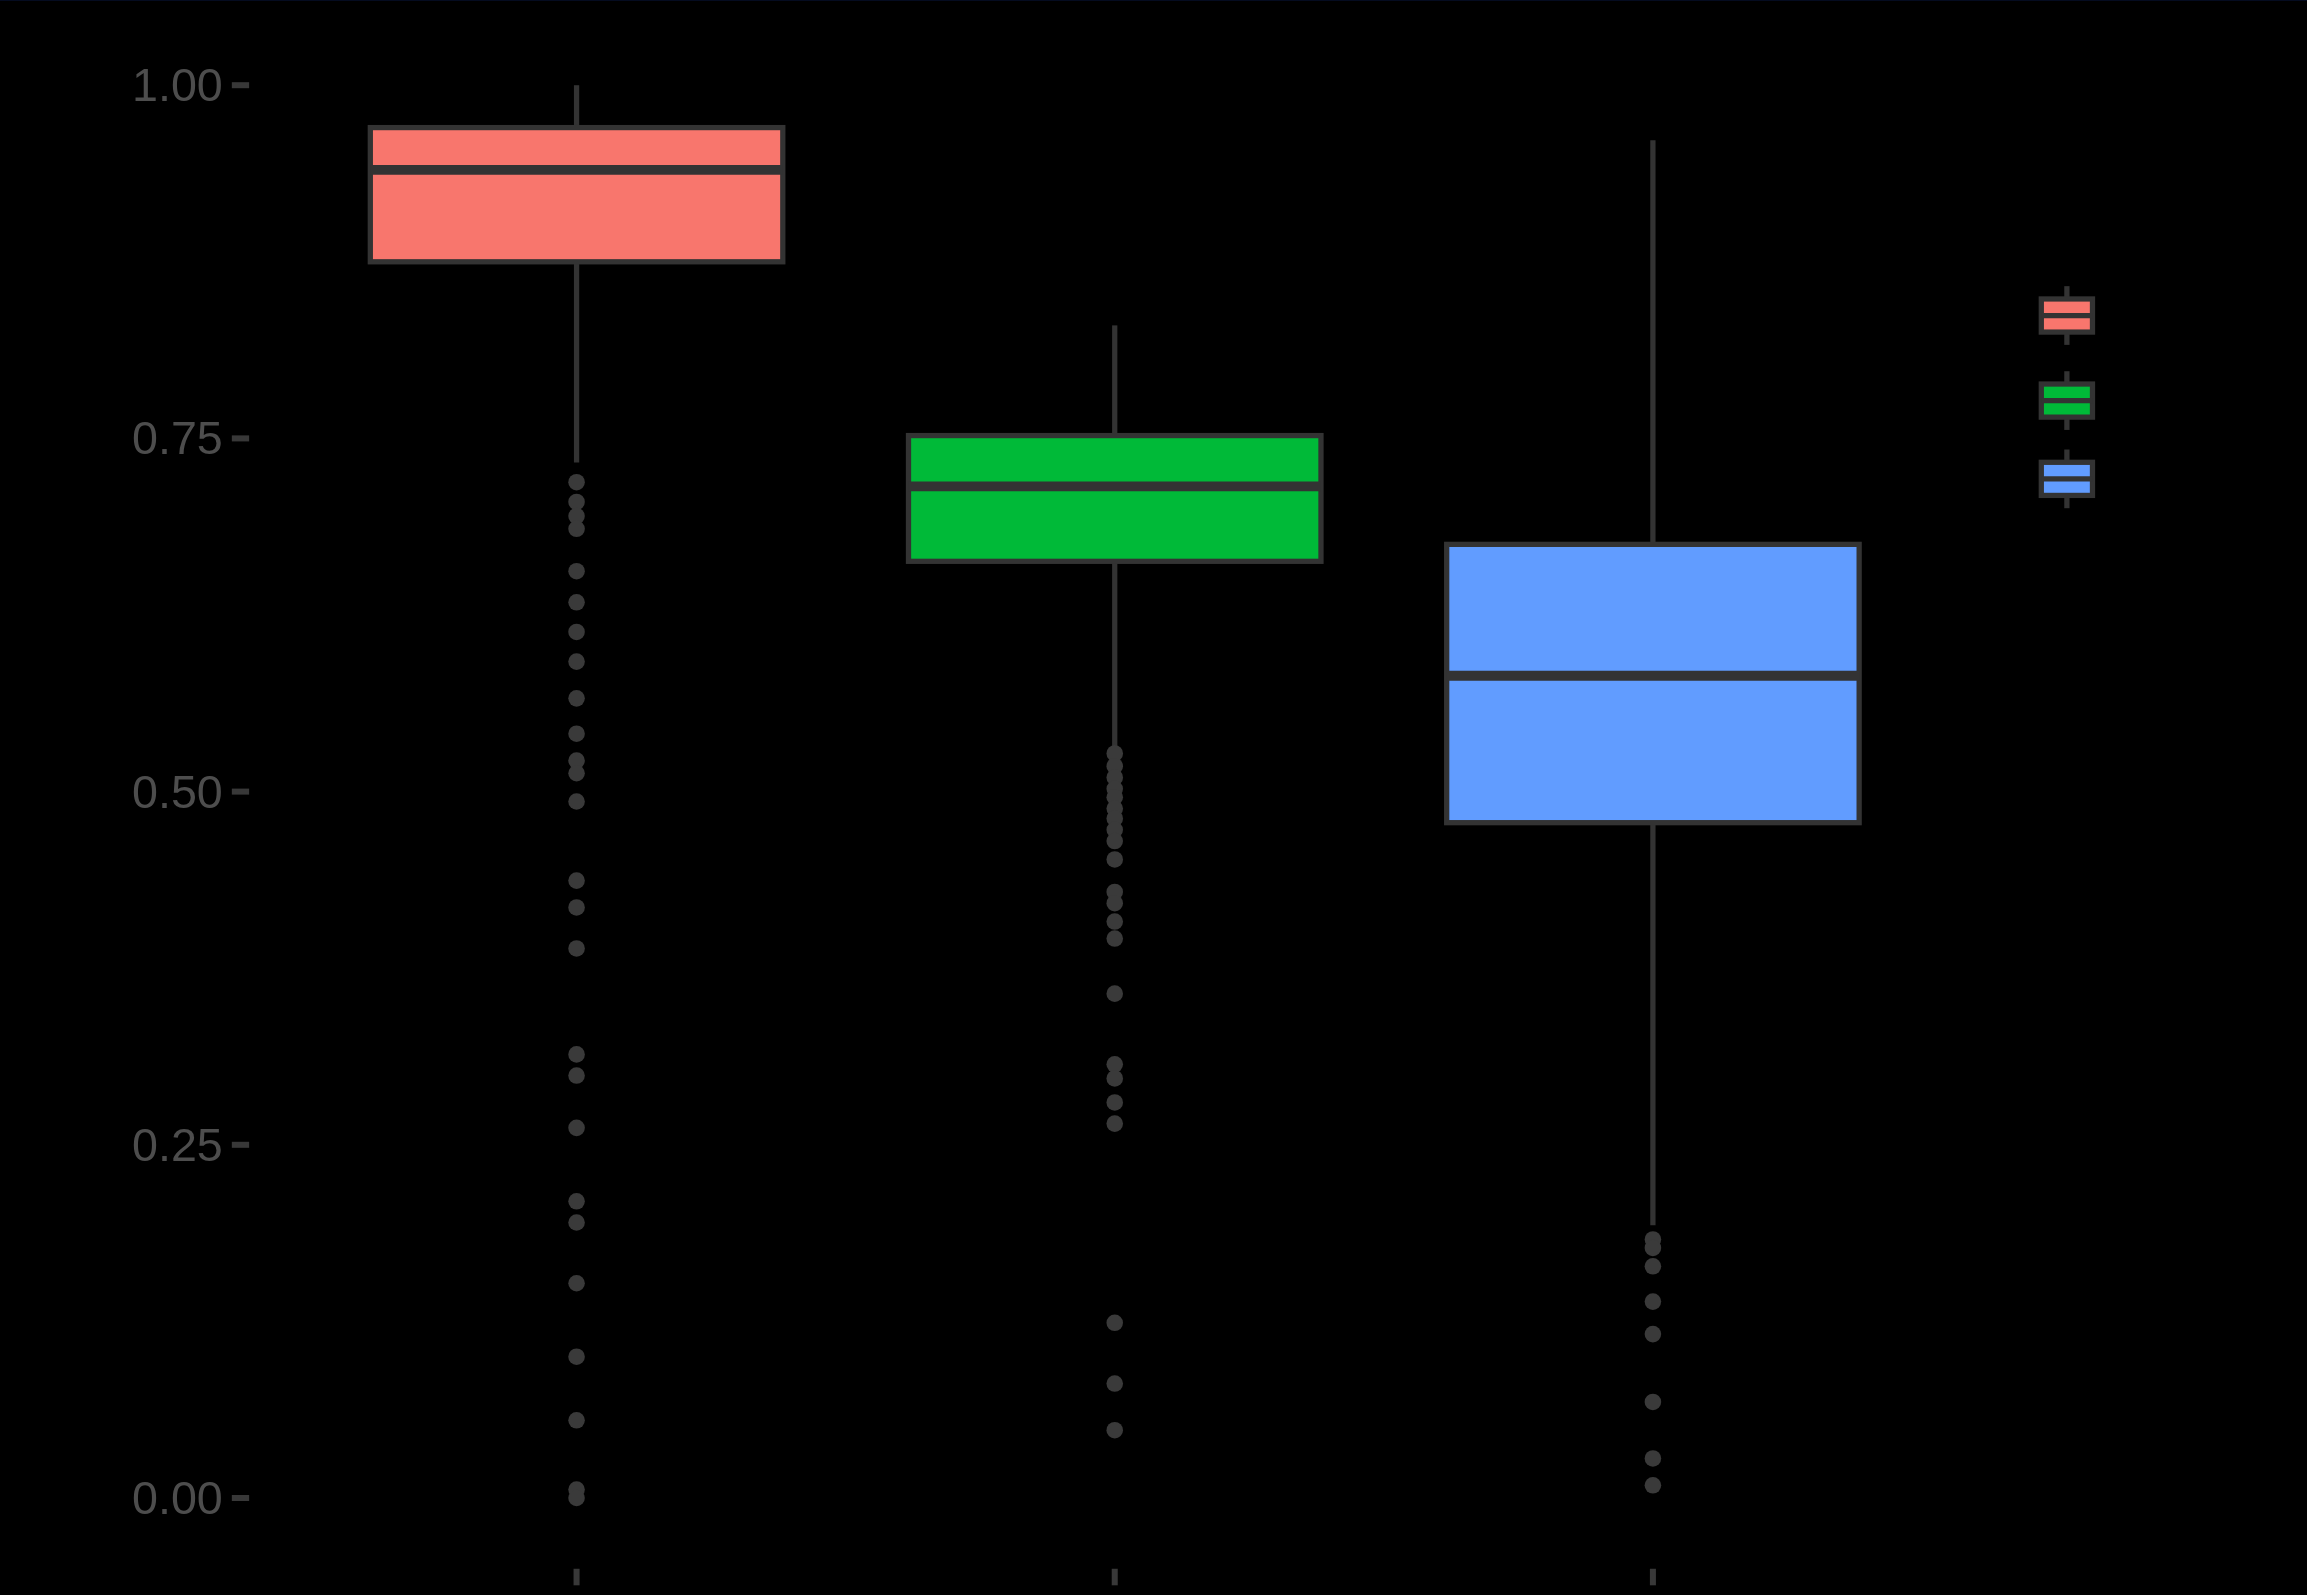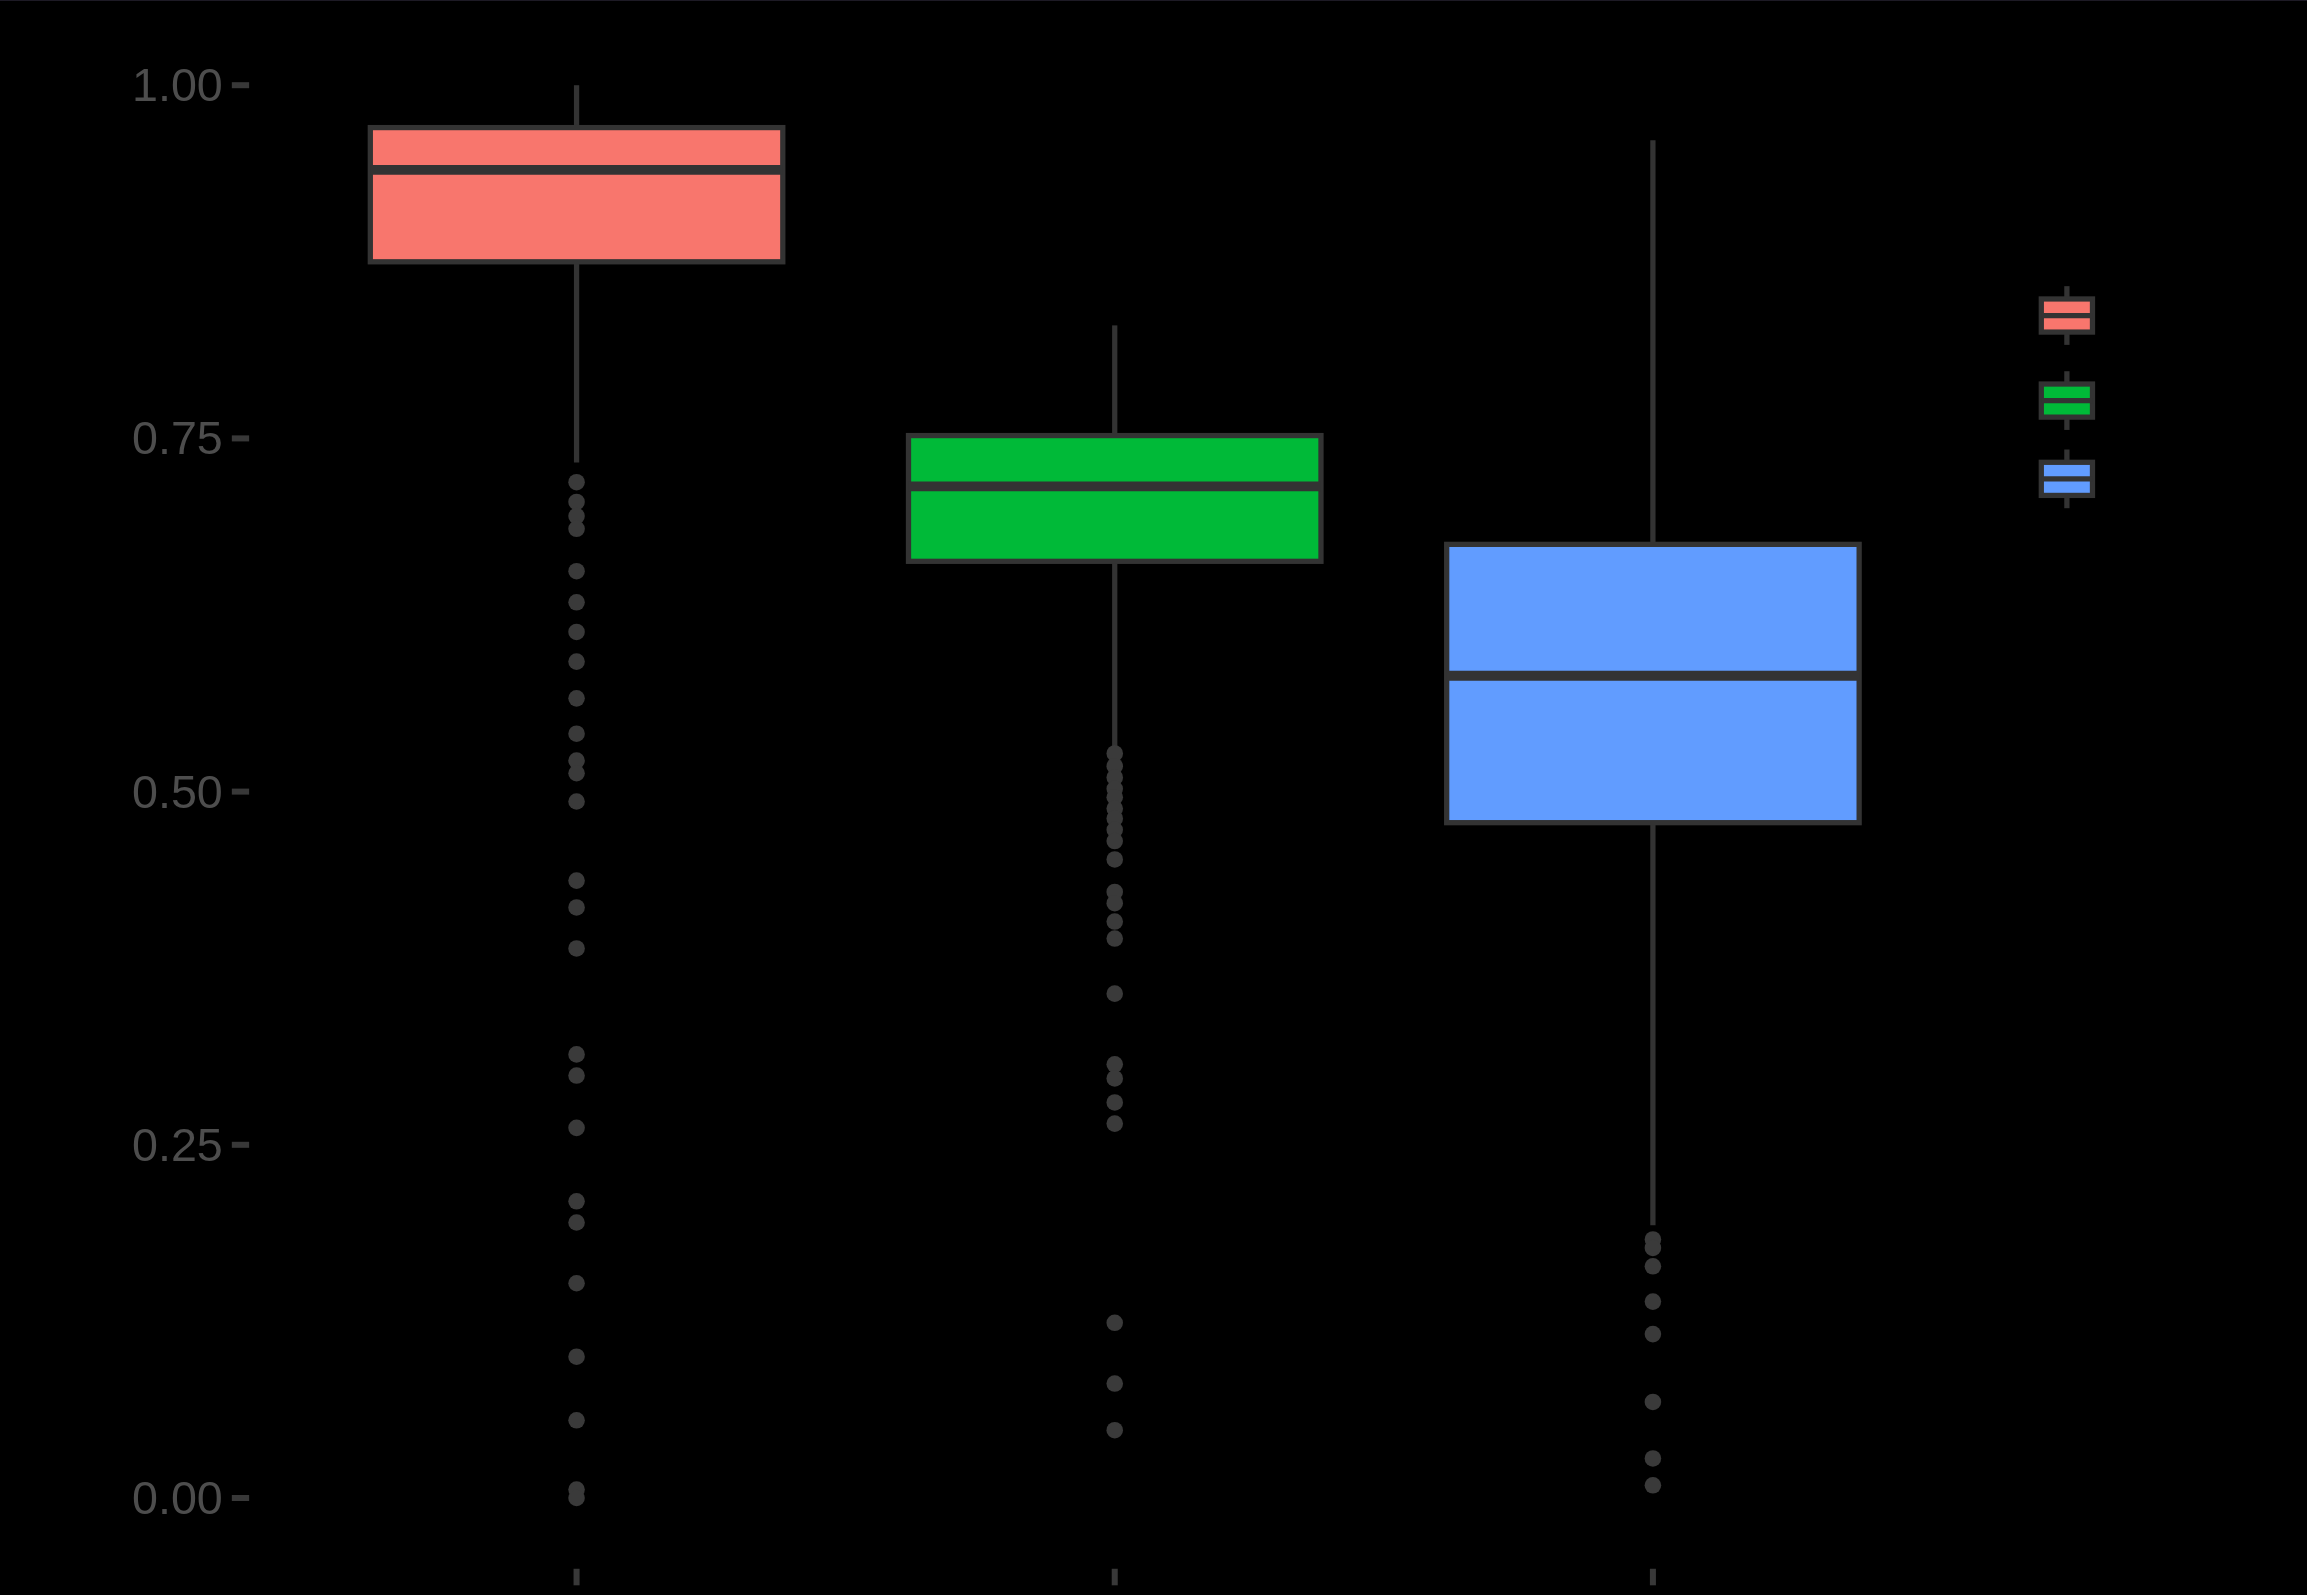--- a/index.html
+++ b/index.html
@@ -1,16 +1,16 @@
 <!DOCTYPE html>
 <html style="font-size:12px"><head>
 <meta charset="utf-8">
 <style>
   html,body{margin:0;padding:0;background:#000;}
-  .stage{position:relative;width:2307px;height:1596px;background:#c4b5fd;overflow:hidden;}
+  .stage{position:relative;width:2307px;height:1596px;background:#1d4ed8;overflow:hidden;}
   svg text{font-family:"Liberation Sans", sans-serif;}
 </style>
 </head>
 <body>
 
 <div class="stage">
   <svg id="chart" width="2307" height="1596" viewBox="0 0 3065 2120">
       <rect x="0" y="0" width="3065" height="2120" fill="#000000"></rect>
       <line x1="308" y1="113" x2="331" y2="113" stroke="#383838" stroke-width="8"></line>
       <text x="296" y="113" fill="#4D4D4D" font-size="62" text-anchor="end" dominant-baseline="central">1.00</text>

